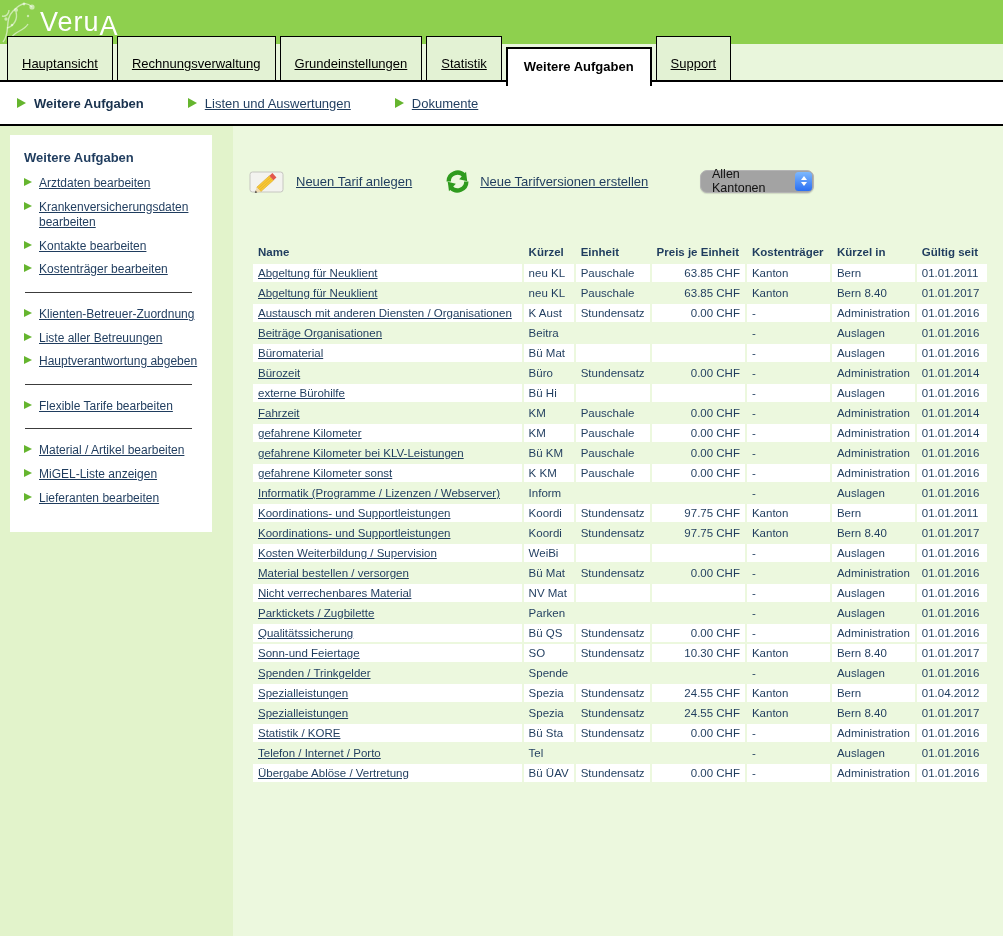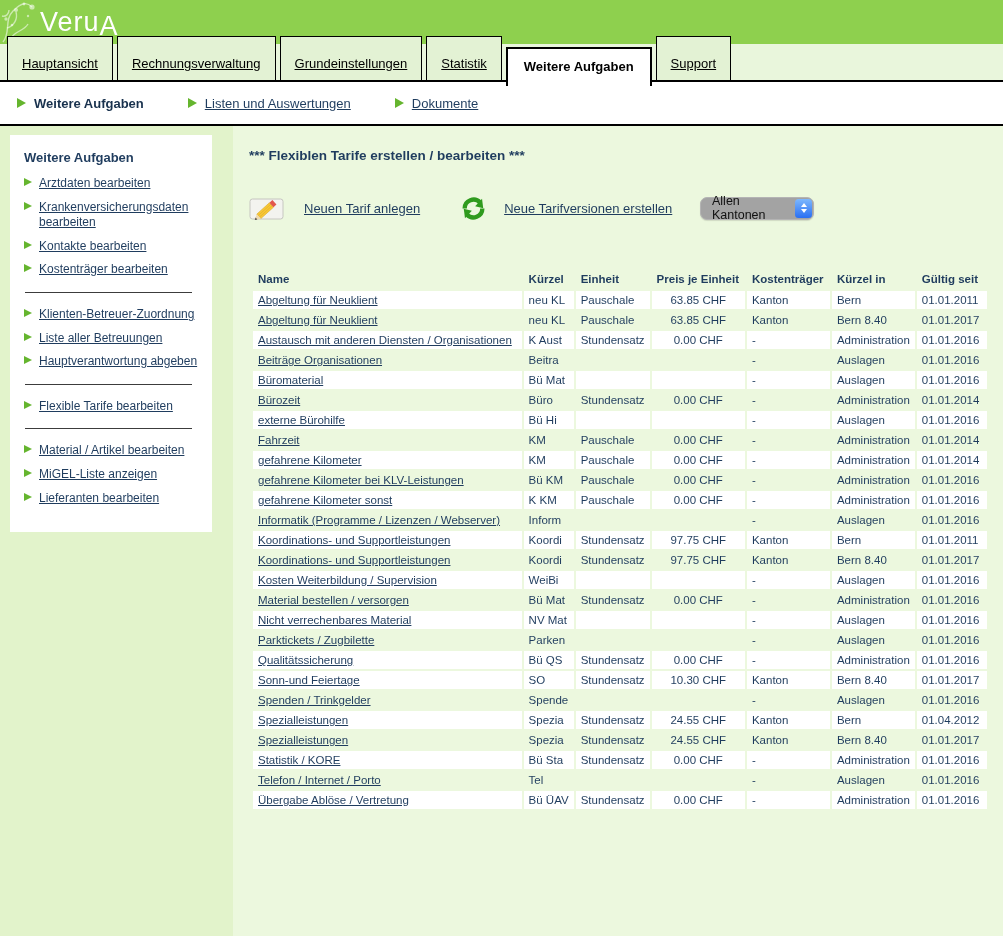--- a/index.html
+++ b/index.html
@@ -38,21 +38,21 @@
   .page{position:relative;height:810px;}
   .sidebar{position:absolute;left:10px;top:9px;width:202px;background:#fff;padding:13px 12px 18px 14px;}
   .sidebar-title{font-weight:bold;color:var(--c-text-navy);font-size:13px;margin:2px 0 11px 0;}
   .sb-item{display:flex;align-items:flex-start;margin:8px 0;font-size:12px;line-height:1.3;}
   .sb-item a{color:var(--c-text-navy);text-decoration:underline;cursor:pointer;}
   .sb-sep{border:none;border-top:1px solid #3c3c3c;margin:14px 8px 14px 1px;height:0;}
 
   .panel{margin-left:233px;height:100%;background:var(--c-panel-bg);padding:22px 14px 0 14px;}
   .panel-title{color:var(--c-text-navy);font-size:13.5px;font-weight:bold;margin:0 0 0 2px;}
 
-  .actions{display:flex;align-items:center;margin-top:28px;height:34px;gap:8px;}
+  .actions{display:flex;align-items:center;margin-top:16px;height:34px;}
   .action-link{color:var(--c-text-navy);font-size:13px;text-decoration:underline;cursor:pointer;}
   .icon-pencil{margin-left:2px;flex:none;cursor:pointer;}
   .lnk-new{margin-left:11px;}
   .icon-refresh{margin-left:32px;flex:none;cursor:pointer;}
   .lnk-versions{margin-left:9px;}
 
   .select{display:flex;align-items:center;width:114px;height:23px;background:#a3a3a3;border:1px solid #b4b4b4;
           border-radius:7px;box-shadow:0 1px 1px rgba(0,0,0,.12);font-size:12.5px;color:#111;
           padding-left:11px;margin-left:auto;margin-right:175px;cursor:pointer;}
   .select .val{flex:1;}
@@ -61,21 +61,21 @@
            align-items:center;justify-content:center;gap:2px;flex:none;}
   .chev-up{width:0;height:0;border-left:3.5px solid transparent;border-right:3.5px solid transparent;border-bottom:4.5px solid #fff;}
   .chev-down{width:0;height:0;border-left:3.5px solid transparent;border-right:3.5px solid transparent;border-top:4.5px solid #fff;}
 
   
   table.tariffs{border-collapse:separate;border-spacing:2px;margin:42px 0 0 4px;table-layout:fixed;
                 font-size:11.5px;color:var(--c-text-navy);}
   table.tariffs th{text-align:left;font-weight:bold;padding:4px 5px;white-space:nowrap;overflow:hidden;}
   table.tariffs td{padding:3px 5px;height:16px;white-space:nowrap;overflow:hidden;}
   tr.row-white td{background:var(--c-row-white);}
-  .col-price{text-align:center;}
+  .col-price{text-align:right;}
   a.name-link{color:var(--c-text-navy);text-decoration:underline;cursor:pointer;}
 </style>
 </head>
 <body>
 
 <div class="topbar">
   <svg class="flourish" width="42" height="44" viewBox="0 0 42 44">
     <g fill="none" stroke="#ffffff" stroke-opacity="0.55" stroke-width="1.4">
       <path d="M3 42 C 11 32, 4 20, 13 11 S 27 2, 32 7"></path>
       <path d="M7 28 c 7-2 11-9 9-16"></path>
@@ -167,21 +167,20 @@
           <a href="#">MiGEL-Liste anzeigen</a>
         </div>
         <div class="sb-item">
           <span class="tri tri-sm"></span>
           <a href="#">Lieferanten bearbeiten</a>
         </div>
       </div>
   </div>
 
   <div class="panel">
-    <h1 class="panel-title">*** Flexiblen Tarife erstellen / bearbeiten ***</h1>
 
     <div class="actions">
       <svg class="icon-pencil" width="36" height="26" viewBox="0 0 36 26">
         <rect x="1" y="4" width="33" height="20" rx="2.5" fill="#f3f3ef" stroke="#c6c6c0"></rect>
         <g transform="rotate(-42 18 14)">
           <rect x="7" y="11" width="17" height="6" fill="#f9c833" stroke="#d9a92a" stroke-width="0.6"></rect>
           <line x1="7" y1="13" x2="24" y2="13" stroke="#e0b12e" stroke-width="0.7"></line>
           <line x1="7" y1="15" x2="24" y2="15" stroke="#e0b12e" stroke-width="0.7"></line>
           <rect x="24" y="11" width="4" height="6" fill="#e2574d"></rect>
           <polygon points="7,11 1.5,14 7,17" fill="#efd9ad"></polygon>

